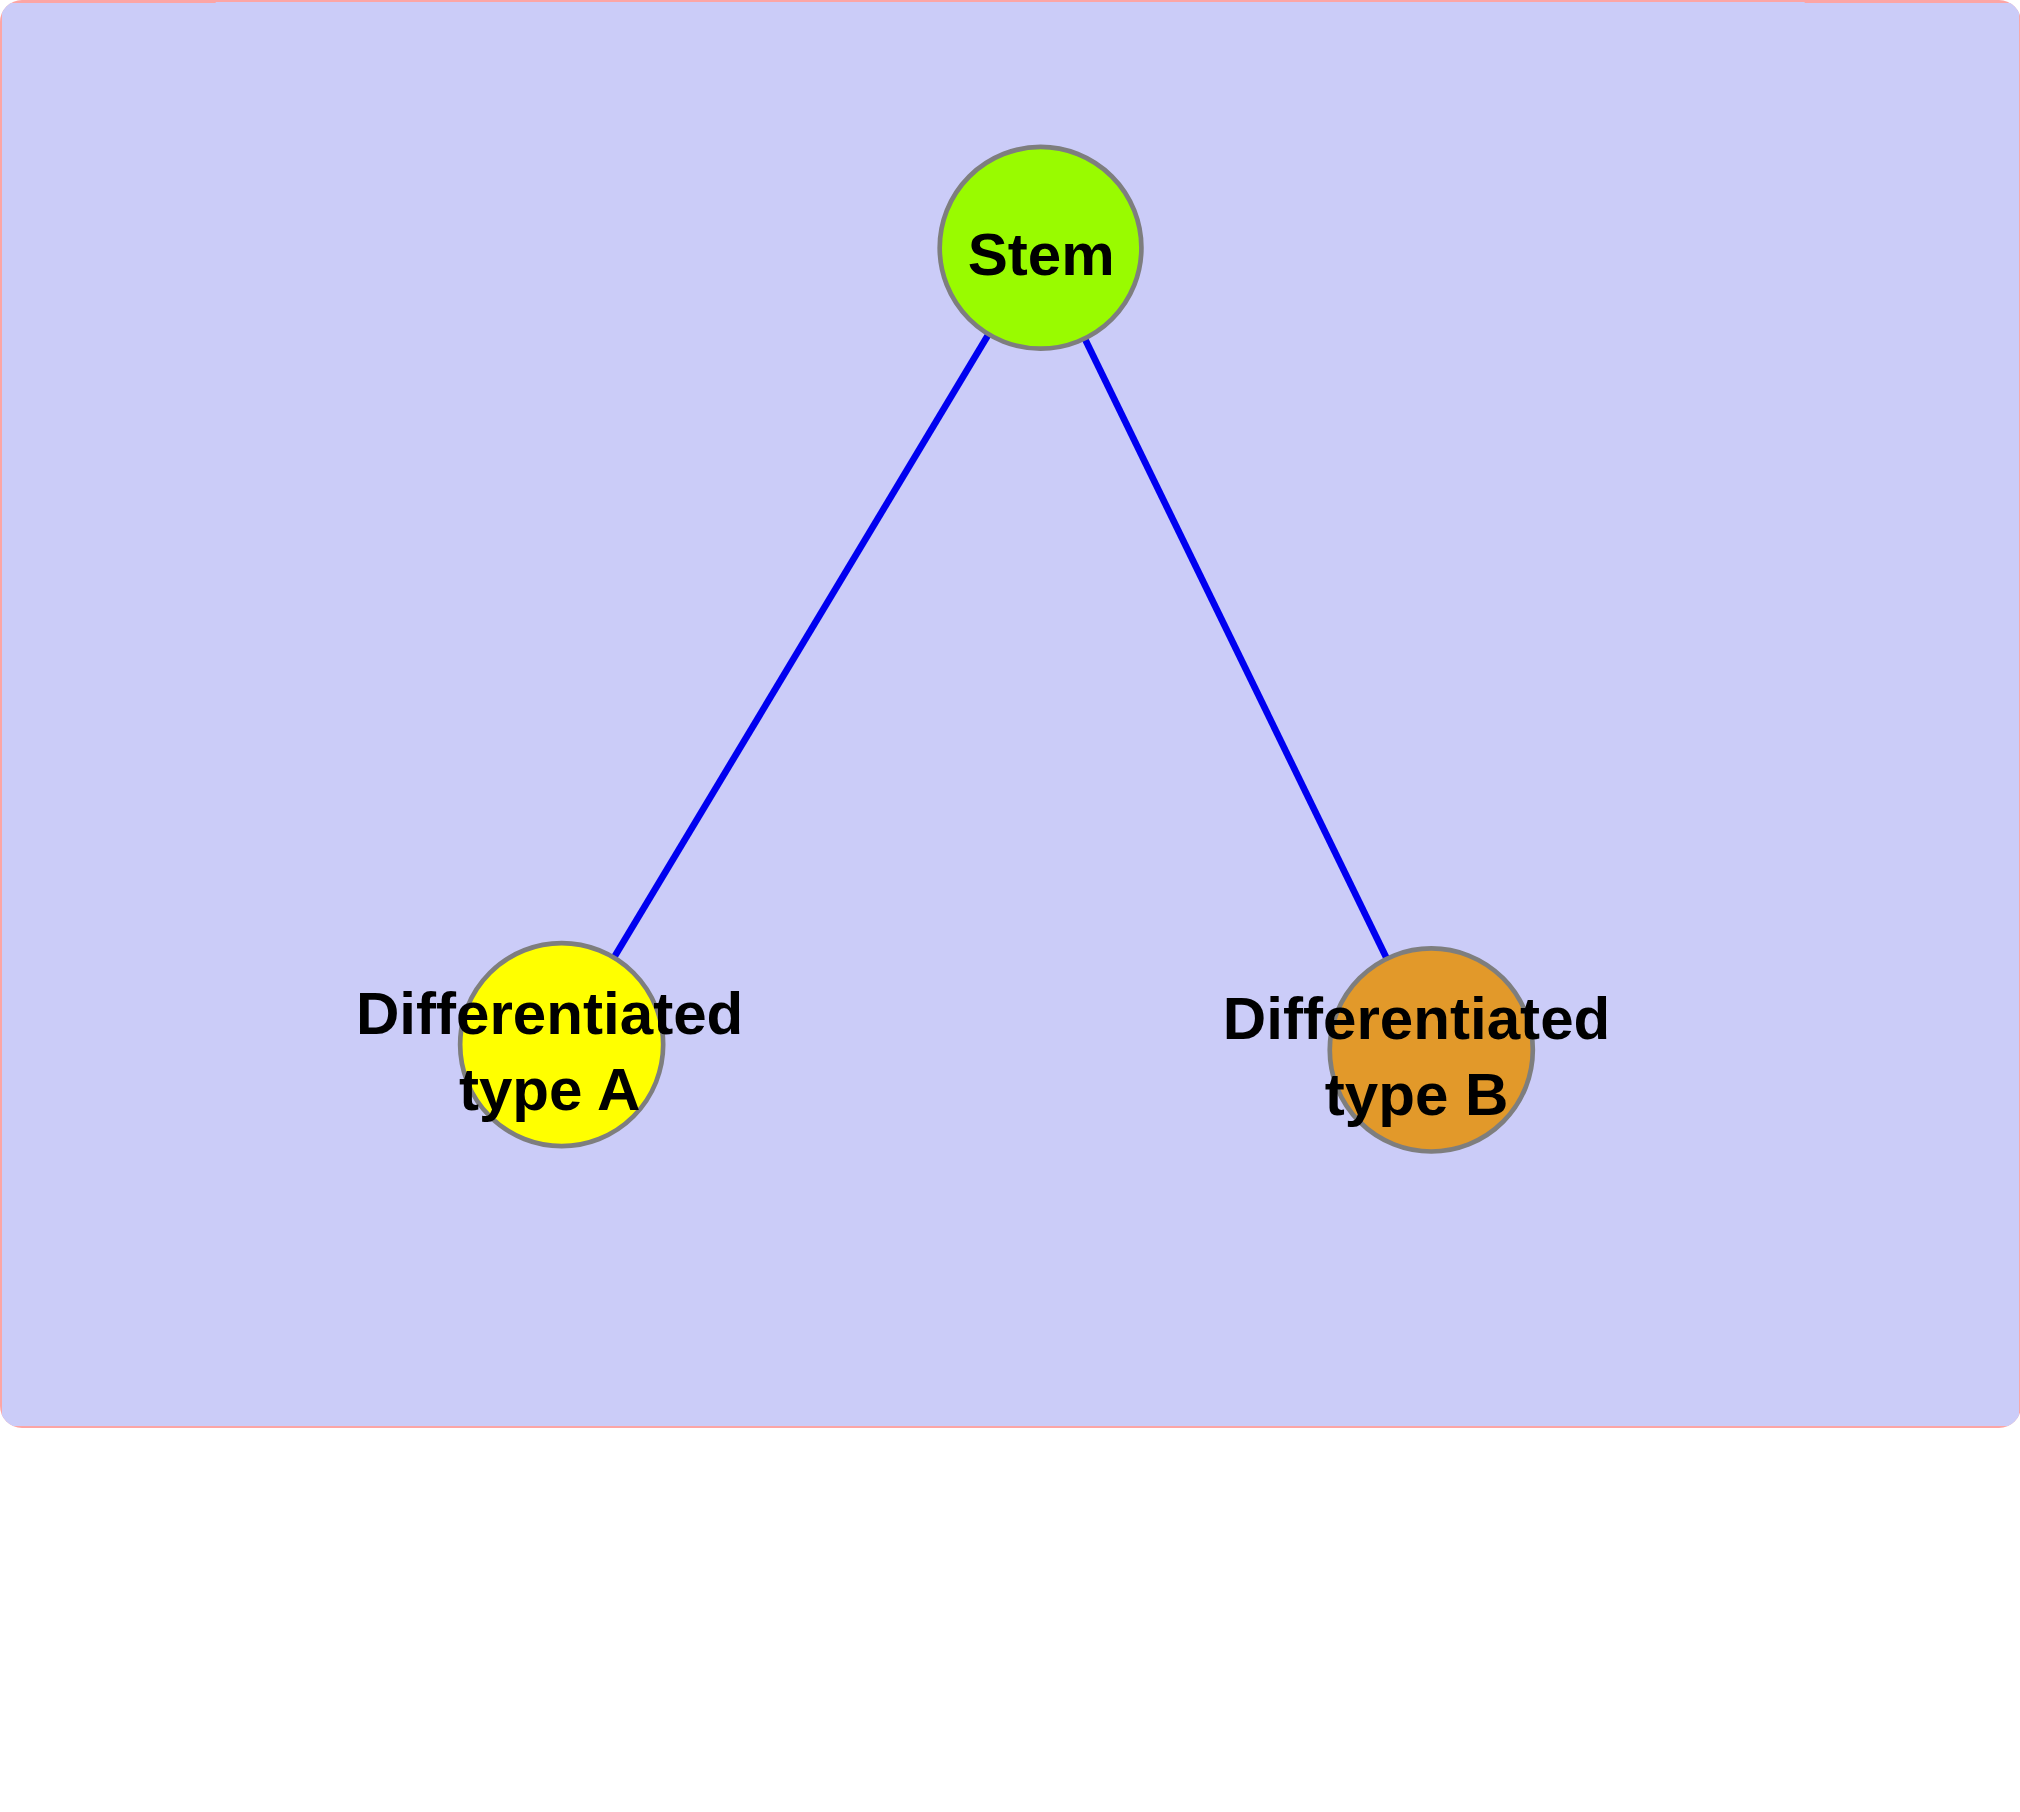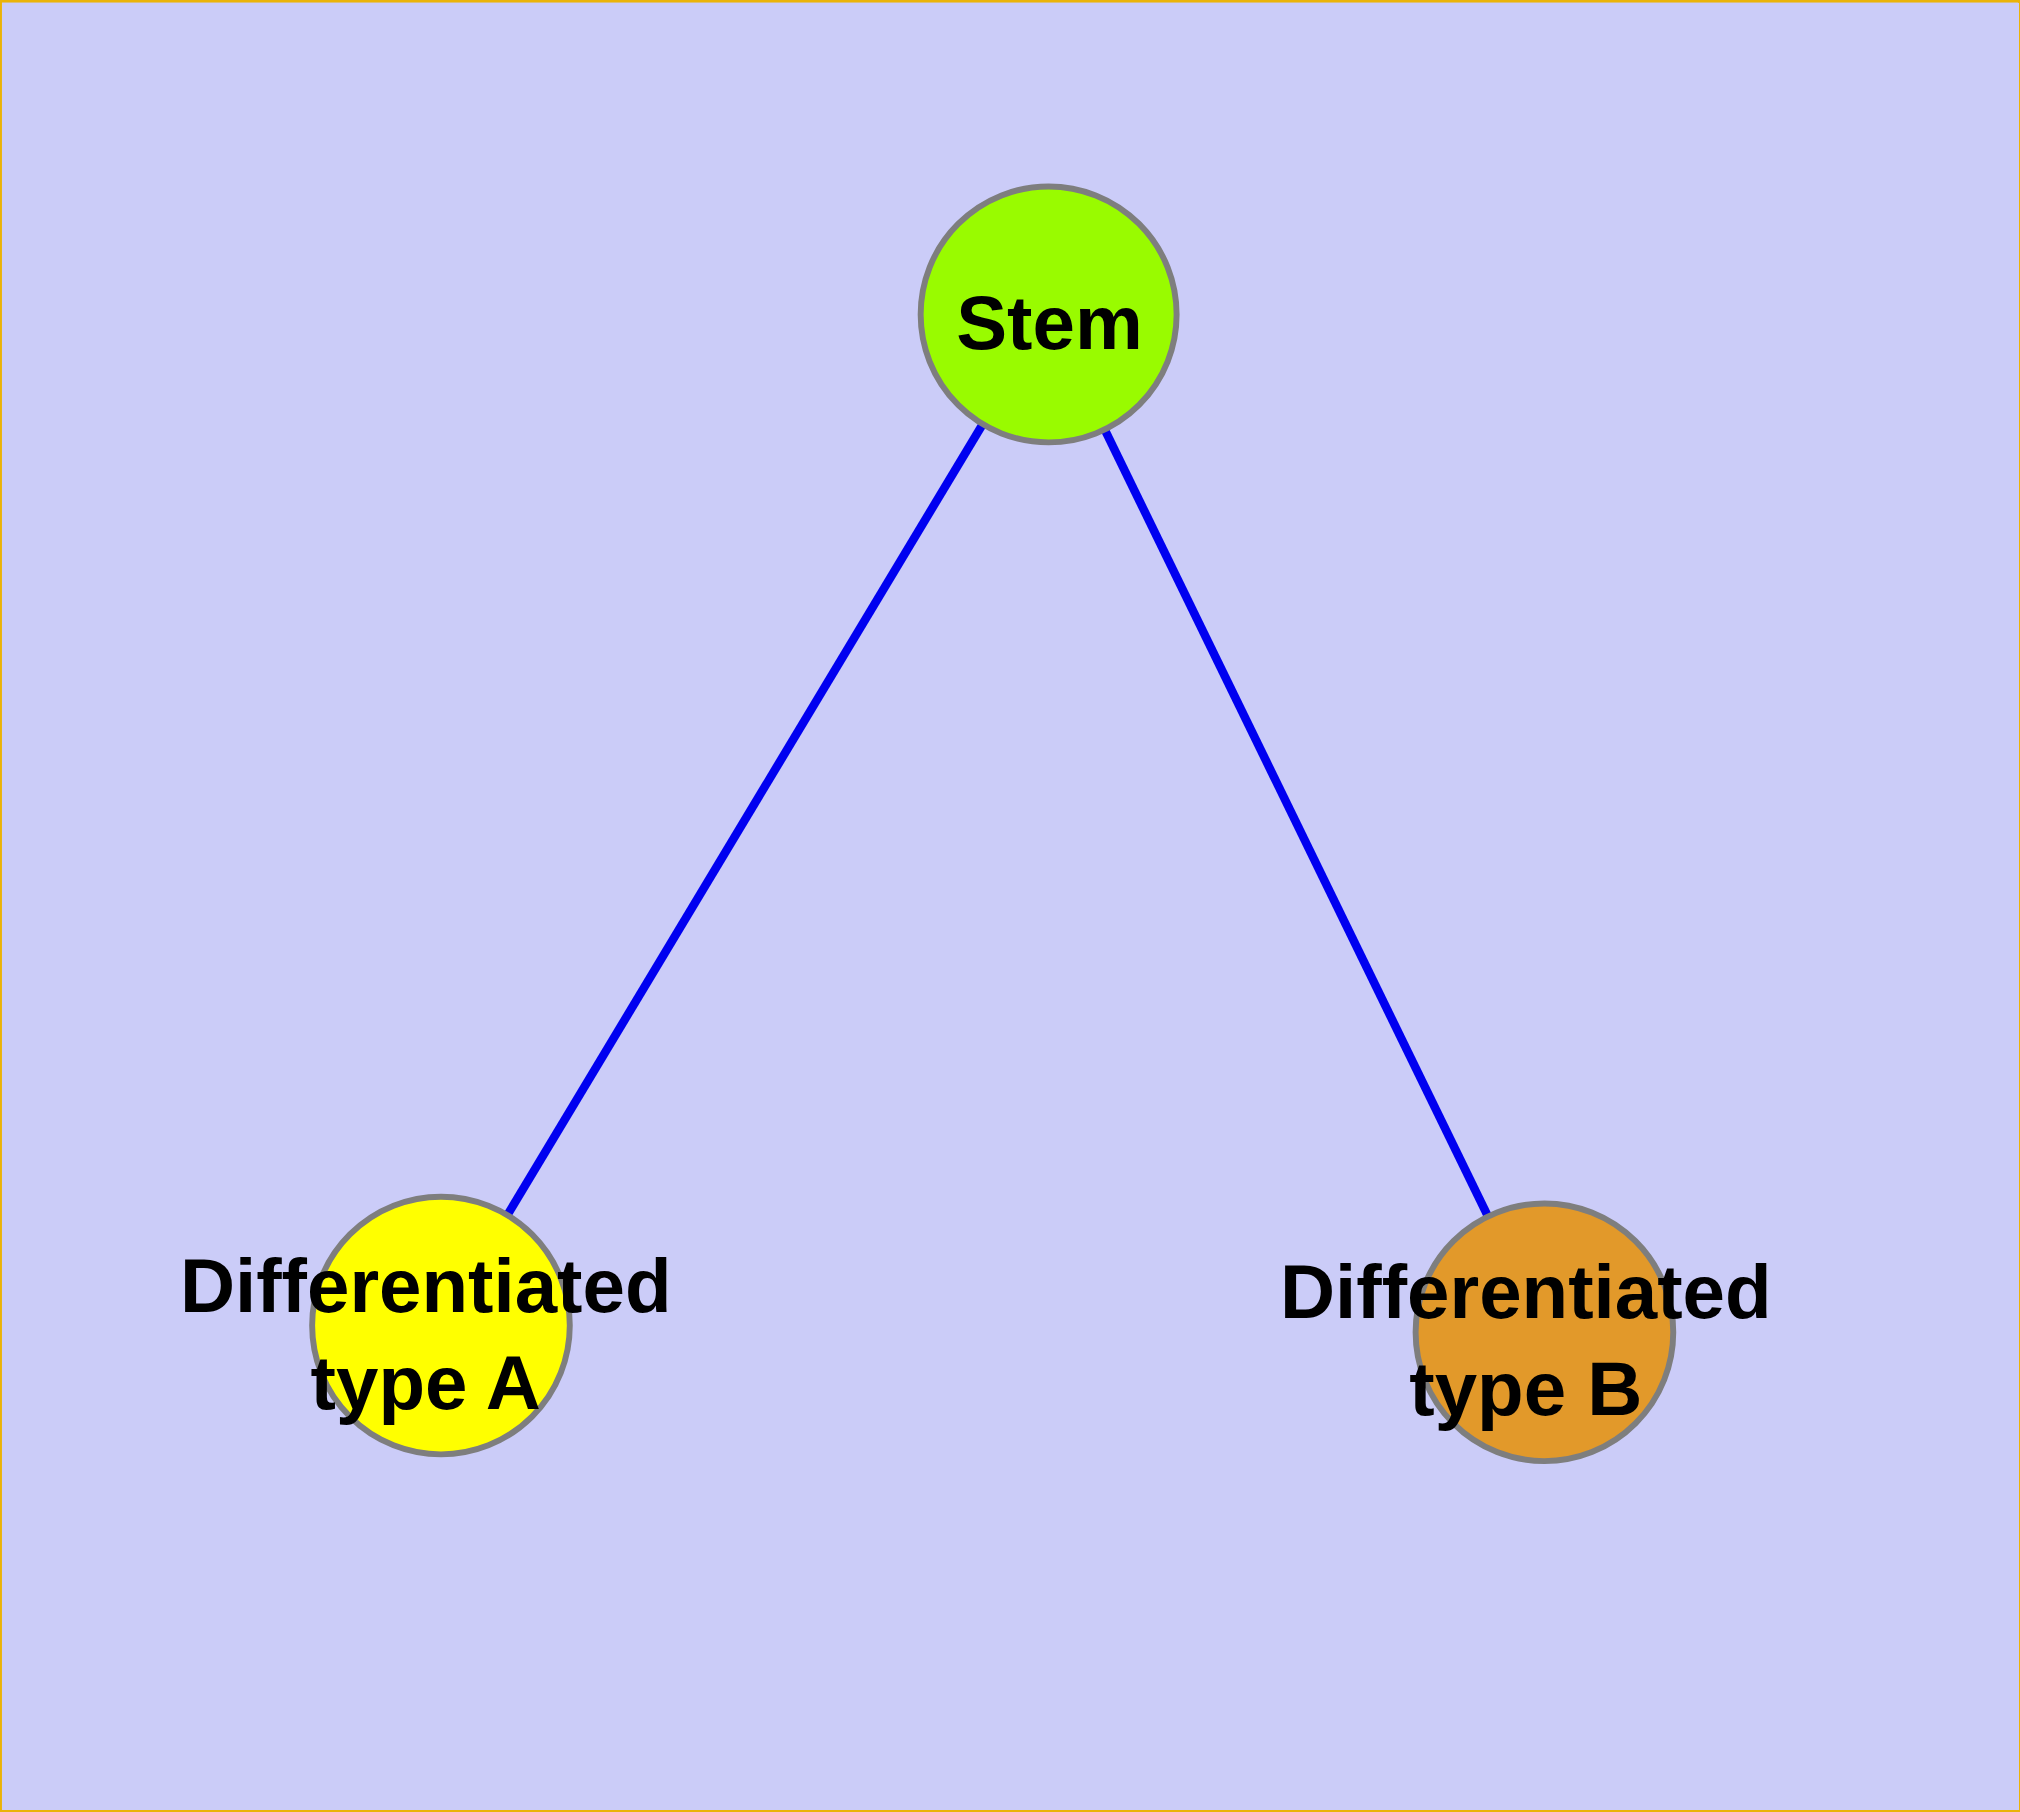--- a/index.html
+++ b/index.html
@@ -4,23 +4,24 @@
 <style>
   html, body {
     margin: 0;
     padding: 0;
     background: #FFFFFF;
     font-family: "Liberation Sans", sans-serif;
   }
   .stage {
     position: relative;
     width: 2021px;
-    height: 1812px;
-    background: #eab308;
+    height: 1428px;
+    background: #fca5a5;
     overflow: hidden;
+    border-radius: 22px;
   }
   .canvas {
     position: absolute;
     top: 2.5px;
     left: 1.7px;
     right: 2.5px;
     bottom: 2.5px;
   }
   .diagram-svg {
     position: absolute;

